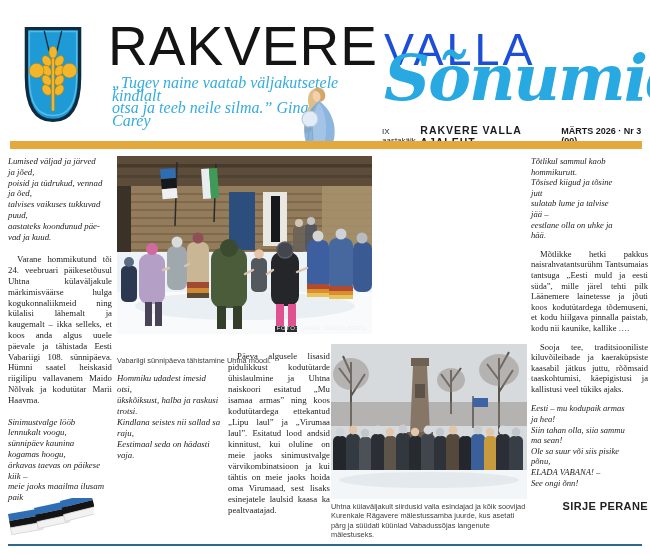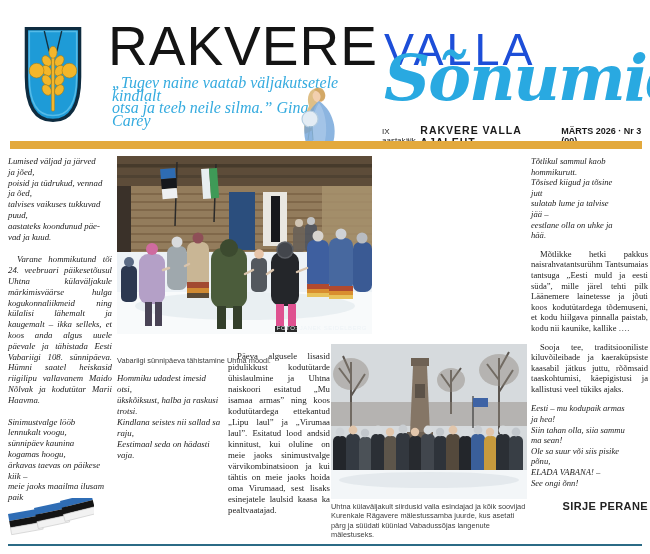--- a/index.html
+++ b/index.html
@@ -21,21 +21,21 @@
   #info-bar{left:382px;top:124px;width:266px;display:flex;justify-content:space-between;
             align-items:baseline;font-family:"Liberation Sans",sans-serif;color:#1b1b1b;}
   #info-edition{font-size:8px;}
   #info-paper{font-size:10.5px;font-weight:bold;letter-spacing:1px;}
   #info-issue{font-size:9px;font-weight:bold;}
   #gold-bar{left:10px;top:141px;width:632px;height:8px;}
   
   .poem{font-style:italic;white-space:pre-line;}
   .para{text-align:justify;text-indent:9px;}
   #col-left{left:8px;top:156px;width:104px;font-size:8.8px;line-height:10.8px;}
-  #col-left .para{margin-top:10px;font-style:italic;}
+  #col-left .para{margin-top:10px;}
   #col-left .poem + .para{margin-top:12px;}
   #poem-flag{margin-top:11px;}
   .mid-col{top:351px;width:104px;font-size:8.8px;line-height:11px;}
   #col-a{left:117px;}
   #col-b{left:228px;width:102px;}
   #col-a .poem{margin-top:22px;}
   #col-right{left:531px;top:156px;width:117px;font-size:8.6px;line-height:10.6px;}
   #col-right .para{margin-top:8px;}
   #poem-closing{margin-top:9px;}
   #byline{margin-top:13px;text-align:right;font-family:"Liberation Sans",sans-serif;

